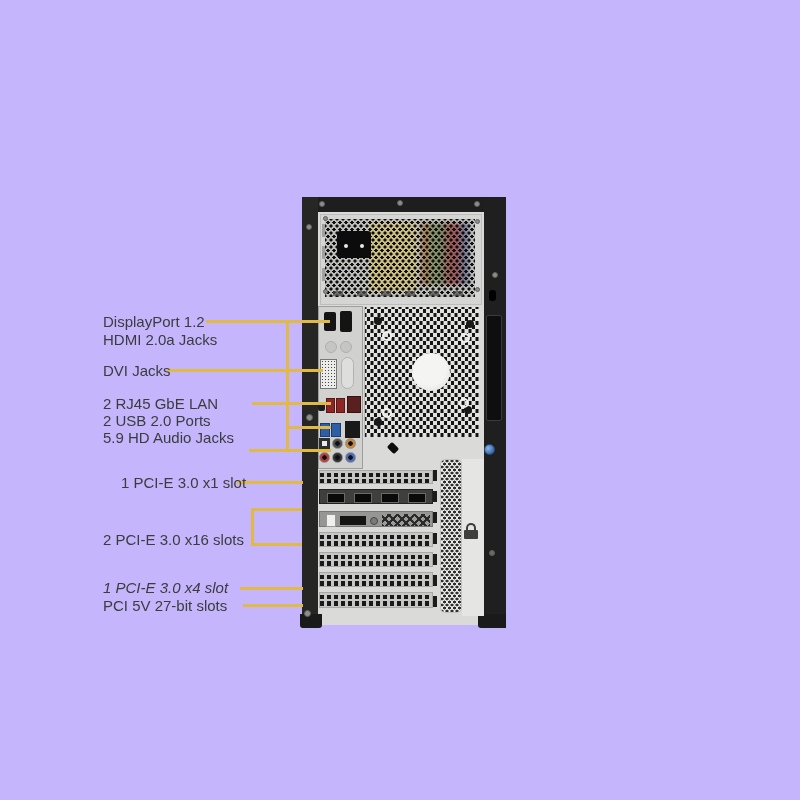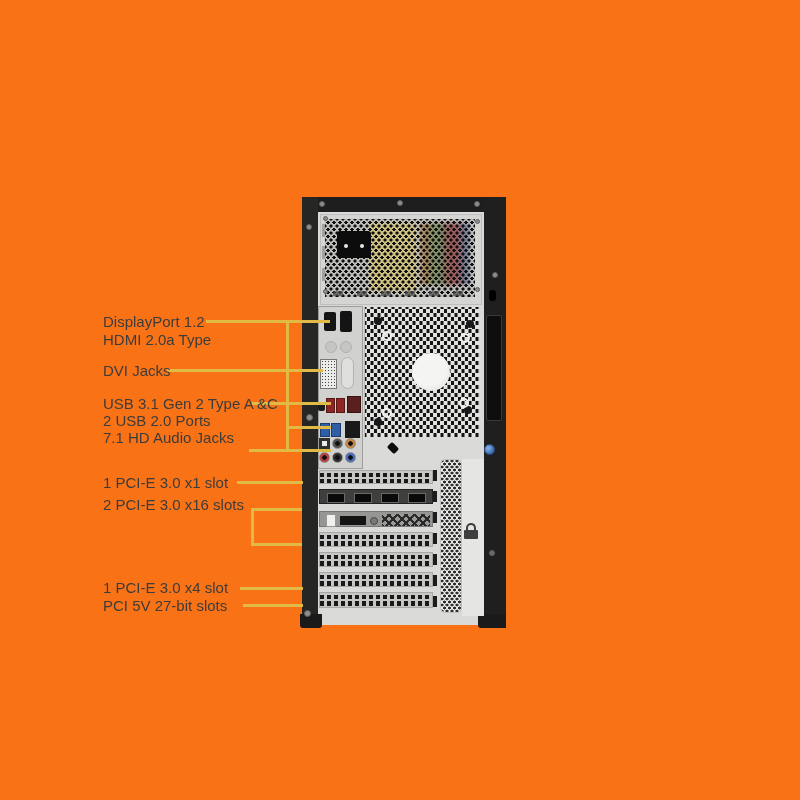--- a/index.html
+++ b/index.html
@@ -1,16 +1,16 @@
 <!DOCTYPE html>
 <html><head>
 <meta charset="utf-8">
 <style>
   html,body{margin:0;padding:0;background:#fff;}
-  .stage{position:relative;width:800px;height:800px;background:#f97316;overflow:hidden;
+  .stage{position:relative;width:800px;height:800px;background:#c4b5fd;overflow:hidden;
          font-family:"Liberation Sans", sans-serif;}
   .abs{position:absolute;}
   
   .lbl{position:absolute;left:103px;color:#3c3c3c;font-size:15px;line-height:17px;
        white-space:nowrap;z-index:6;}
   
   .cl{position:absolute;background:#e0ba45;z-index:5;}
   
   .screw{position:absolute;border-radius:50%;background:#8e8e8c;border:1px solid #5f5f5d;box-sizing:border-box;}
   .jack{position:absolute;width:11px;height:11px;border-radius:50%;border:1px solid #90908e;box-sizing:border-box;}
@@ -140,36 +140,36 @@
   <div class="cl" style="left:249px;top:449px;width:82px;height:3px;"></div>
   <div class="cl" style="left:237px;top:481px;width:66px;height:3px;"></div>
   <div class="cl" style="left:251px;top:508px;width:51px;height:3px;"></div>
   <div class="cl" style="left:251px;top:508px;width:3px;height:38px;"></div>
   <div class="cl" style="left:251px;top:543px;width:51px;height:3px;"></div>
   <div class="cl" style="left:240px;top:587px;width:63px;height:3px;"></div>
   <div class="cl" style="left:243px;top:604px;width:60px;height:3px;"></div>
 
   <div class="lbl" style="top:313px;line-height:18px;">
     <div>DisplayPort 1.2</div>
-    <div>HDMI 2.0a Type</div>
+    <div>HDMI 2.0a Jacks</div>
   </div>
   <div class="lbl" style="top:362px;line-height:18px;">
     <div>DVI Jacks</div>
   </div>
   <div class="lbl" style="top:395px;">
-    <div>USB 3.1 Gen 2 Type A &amp;C</div>
+    <div>2 RJ45 GbE LAN</div>
     <div>2 USB 2.0 Ports</div>
-    <div>7.1 HD Audio Jacks</div>
+    <div>5.9 HD Audio Jacks</div>
   </div>
-  <div class="lbl" style="top:474px;line-height:18px;">
+  <div class="lbl" style="top:474px;line-height:18px;margin-left:18px;">
     <div>1 PCI-E 3.0 x1 slot</div>
   </div>
-  <div class="lbl" style="top:496px;line-height:18px;text-align:right;">
+  <div class="lbl" style="top:531px;line-height:18px;text-align:right;">
     <div>2 PCI-E 3.0 x16 slots</div>
   </div>
-  <div class="lbl" style="top:579px;line-height:18px;">
+  <div class="lbl" style="top:579px;line-height:18px;font-style:italic;">
     <div>1 PCI-E 3.0 x4 slot</div>
   </div>
   <div class="lbl" style="top:597px;line-height:18px;">
     <div>PCI 5V 27-bit slots</div>
   </div>
 
 </div>
 
 </body></html>

